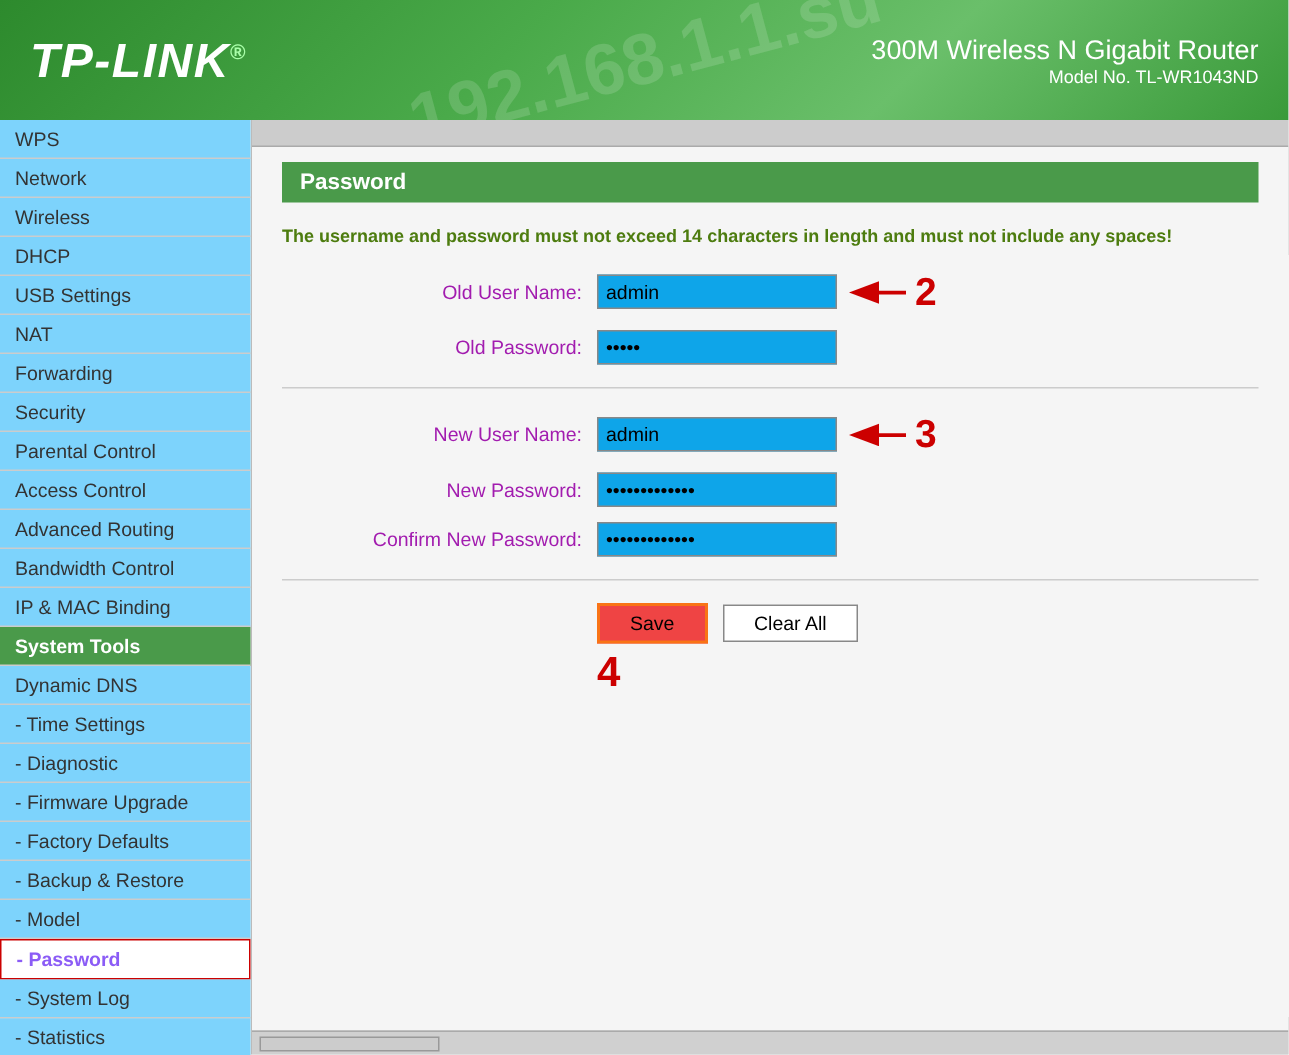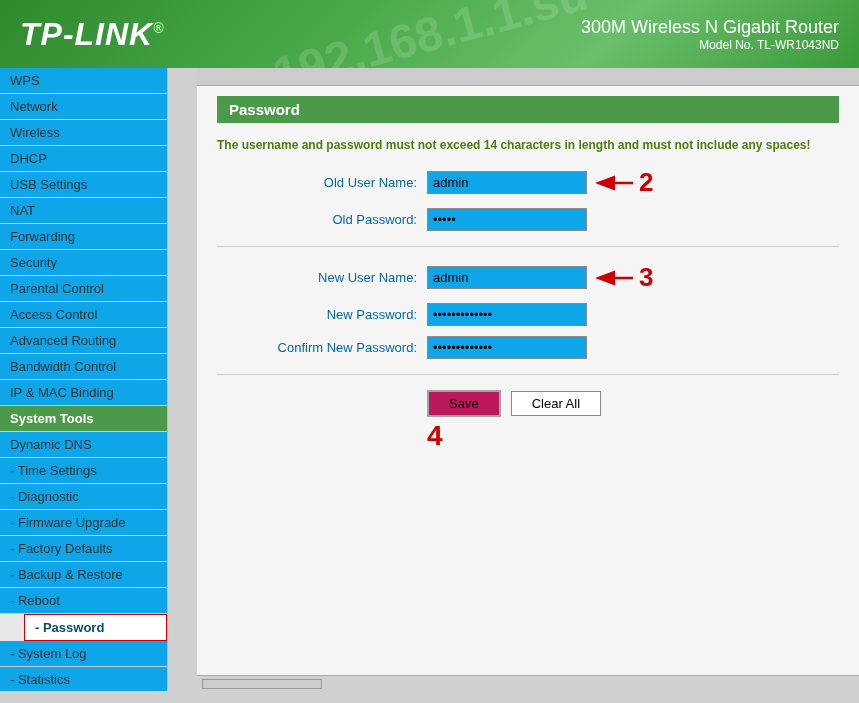--- a/index.html
+++ b/index.html
@@ -1,21 +1,21 @@
 <!DOCTYPE html>
 <html><head>
   <meta charset="utf-8">
   <style>
     * { margin: 0; padding: 0; box-sizing: border-box; }
     body { font-family: Arial, sans-serif; font-size: 13px; background: #d0d0d0; width: 859px; height: 703px; overflow: hidden; }
 
     
     .header {
       background: linear-gradient(135deg, #2d8a2d 0%, #4aaa4a 40%, #6abf6a 70%, #3a9a3a 100%);
-      height: 68px;
+      height: 80px;
       display: flex;
       align-items: center;
       justify-content: space-between;
       padding: 0 20px;
       position: relative;
       overflow: hidden;
     }
     .header-logo {
       color: white;
       font-size: 32px;
@@ -59,21 +59,21 @@
     .sidebar-scrollbar {
       height: 100%;
     }
     .sidebar-item {
       display: block;
       padding: 5px 10px;
       color: #333;
       cursor: pointer;
       border-bottom: 1px solid #ccc;
       font-size: 13px;
-      background: #0ea5e9;
+      background: #7dd3fc;
     }
 
     
     .content {
       flex: 1;
       background: #f5f5f5;
       overflow-y: auto;
       overflow-x: auto;
     }
 
@@ -108,21 +108,21 @@
     }
     .form-row {
       display: flex;
       align-items: center;
       margin-bottom: 10px;
     }
     .form-label {
       text-align: right;
       width: 200px;
       margin-right: 10px;
-      color: #0369a1;
+      color: #a21caf;
       font-size: 13px;
     }
     .form-input {
       border: 1px solid #888;
       padding: 3px 5px;
       width: 160px;
       font-size: 13px;
       background: #0ea5e9;
     }
     .divider {
@@ -130,22 +130,22 @@
       border-top: 1px solid #ccc;
       margin: 15px 0;
     }
     .button-row {
       display: flex;
       align-items: center;
       margin-left: 210px;
       gap: 10px;
     }
     .btn-save {
-      background: #be185d;
-      border: 2px solid #a3a3a3;
+      background: #ef4444;
+      border: 2px solid #f97316;
       padding: 4px 20px;
       cursor: pointer;
       font-size: 13px;
       min-width: 70px;
     }
     .btn-clear {
       background: white;
       border: 1px solid #888;
       padding: 4px 20px;
       cursor: pointer;
@@ -206,29 +206,29 @@
           <div class="sidebar-item">Advanced Routing</div>
           <div class="sidebar-item">Bandwidth Control</div>
           <div class="sidebar-item">IP &amp; MAC Binding</div>
           <div class="sidebar-item" style="background: rgb(74, 154, 74); color: white; font-weight: bold;">System Tools</div>
           <div class="sidebar-item">Dynamic DNS</div>
           <div class="sidebar-item">- Time Settings</div>
           <div class="sidebar-item">- Diagnostic</div>
           <div class="sidebar-item">- Firmware Upgrade</div>
           <div class="sidebar-item">- Factory Defaults</div>
           <div class="sidebar-item">- Backup &amp; Restore</div>
-          <div class="sidebar-item">- Reboot</div>
-          <div class="sidebar-item" style="background: white; color: #0c4a6e; border: 1px solid rgb(204, 0, 0); font-weight: bold; margin-left: 24px;">- Password</div>
+          <div class="sidebar-item">- Model</div>
+          <div class="sidebar-item" style="background: white; color: #8b5cf6; border: 1px solid rgb(204, 0, 0); font-weight: bold;">- Password</div>
           <div class="sidebar-item">- System Log</div>
           <div class="sidebar-item">- Statistics</div>
         </div>
     </div>
   </div>
 
-  <div style="display:flex;flex-direction:column;flex:1;overflow:hidden;padding-left:29px;">
+  <div style="display:flex;flex-direction:column;flex:1;overflow:hidden;">
     <div class="top-bar"></div>
     <div class="content">
       <div class="page-content">
 
         <div class="page-title-bar">
           <span>Password</span>
         </div>
 
         <div class="warning-text">The username and password must not exceed 14 characters in length and must not include any spaces!</div>
 

